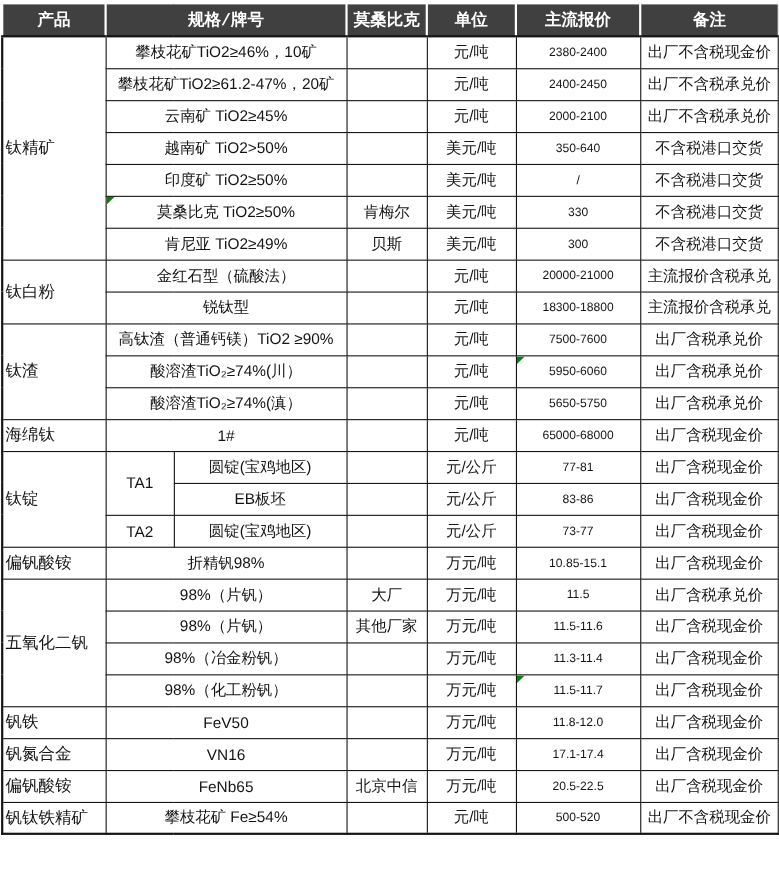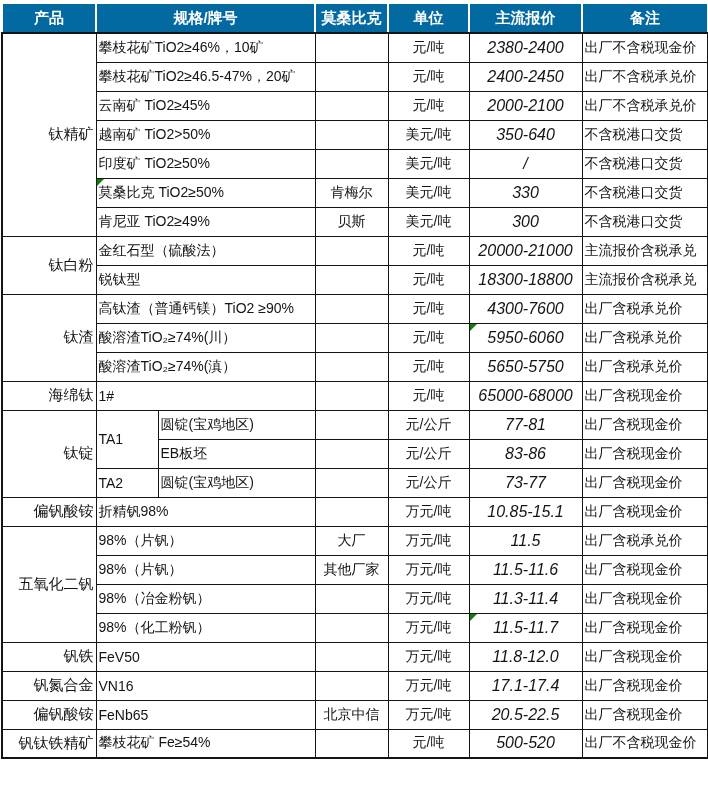--- a/index.html
+++ b/index.html
@@ -10,41 +10,42 @@
   }
   .sheet { padding: 2px 0 0 1px; }
   table {
     border-collapse: collapse;
     table-layout: fixed;
     width: 706px;
   }
   thead tr { height: 30px; }
   tbody tr { height: 29px; }
   th {
-    background: #0369a1;
+    background: #404040;
     color: #ffffff;
     font-weight: bold;
     font-size: 15px;
     border: 2px solid #ffffff;
     border-bottom: 2px solid #141414;
     padding: 0;
+    font-family: Liberation Mono, monospace;
   }
   tbody { border: 2px solid #141414; }
   td {
     border: 1px solid #141414;
     font-size: 14px;
     padding: 0 2px;
     white-space: nowrap;
     overflow: hidden;
     vertical-align: middle;
   }
   td.c { text-align: center; padding: 0 1px; }
-  td.l { text-align: left; }
-  td.num { font-size: 16px; font-style: italic; }
-  td.prod { font-size: 15px; text-align: right; }
+  td.l { text-align: center; }
+  td.num { font-size: 11px; }
+  td.prod { font-size: 15px; text-align: left; }
   td.flag { position: relative; }
   .corner {
     position: absolute; top: 0; left: 0;
     width: 0; height: 0;
     border-top: 7px solid #0A800A;
     border-right: 7px solid transparent;
   }
 </style>
 </head>
 <body>
@@ -73,21 +74,21 @@
   <tbody>
     <tr>
       <td class="prod" rowspan="7">钛精矿</td>
       <td class="l" colspan="2">攀枝花矿TiO2≥46%，10矿</td>
       <td class="c"></td>
       <td class="c">元/吨</td>
       <td class="c num">2380-2400</td>
       <td class="l">出厂不含税现金价</td>
     </tr>
     <tr>
-      <td class="l" colspan="2">攀枝花矿TiO2≥46.5-47%，20矿</td>
+      <td class="l" colspan="2">攀枝花矿TiO2≥61.2-47%，20矿</td>
       <td class="c"></td>
       <td class="c">元/吨</td>
       <td class="c num">2400-2450</td>
       <td class="l">出厂不含税承兑价</td>
     </tr>
     <tr>
       <td class="l" colspan="2">云南矿 TiO2≥45%</td>
       <td class="c"></td>
       <td class="c">元/吨</td>
       <td class="c num">2000-2100</td>
@@ -137,21 +138,21 @@
       <td class="c"></td>
       <td class="c">元/吨</td>
       <td class="c num">18300-18800</td>
       <td class="l">主流报价含税承兑</td>
     </tr>
     <tr>
       <td class="prod" rowspan="3">钛渣</td>
       <td class="l" colspan="2">高钛渣（普通钙镁）TiO2 ≥90%</td>
       <td class="c"></td>
       <td class="c">元/吨</td>
-      <td class="c num">4300-7600</td>
+      <td class="c num">7500-7600</td>
       <td class="l">出厂含税承兑价</td>
     </tr>
     <tr>
       <td class="l" colspan="2">酸溶渣TiO₂≥74%(川）</td>
       <td class="c"></td>
       <td class="c">元/吨</td>
       <td class="c num flag">
         <span class="corner"></span>
         <span>5950-6060</span>
       </td>

